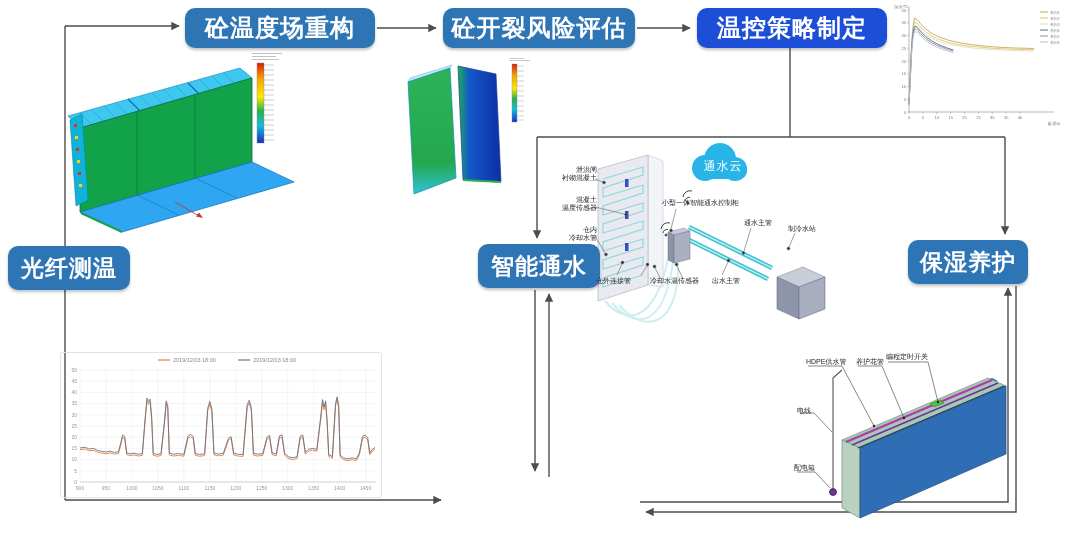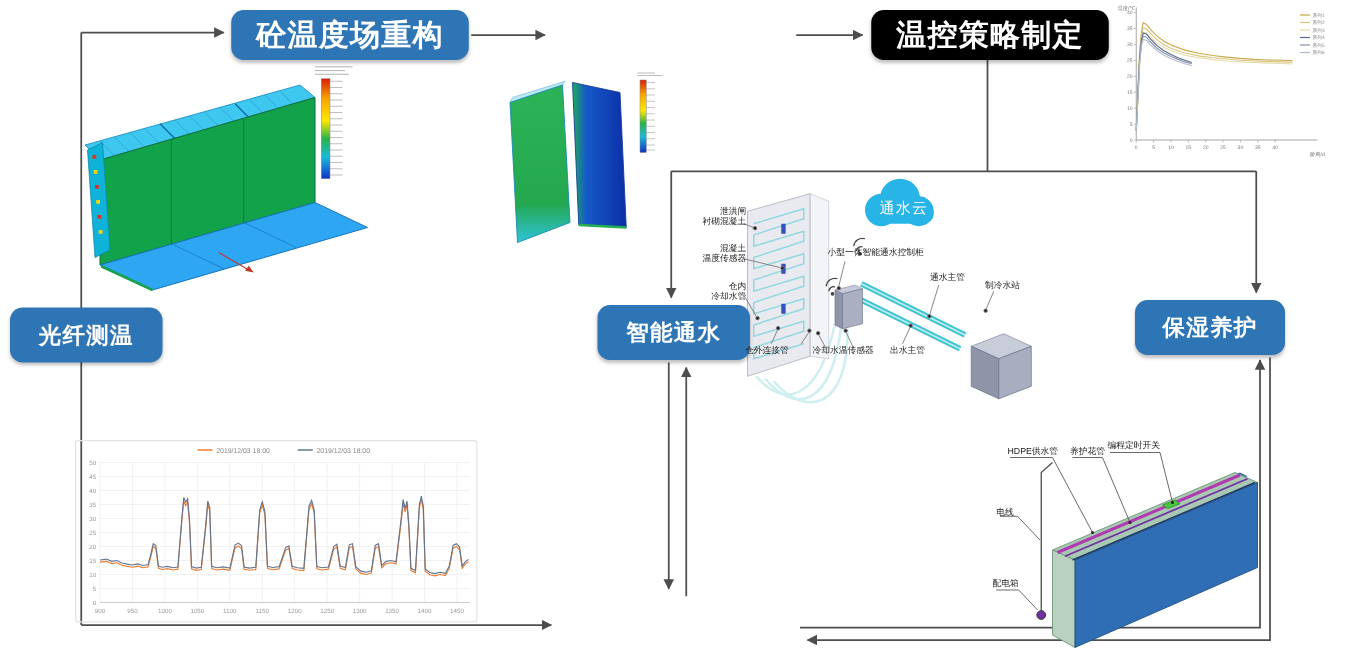--- a/index.html
+++ b/index.html
@@ -4,21 +4,21 @@
 <style>
   html,body{margin:0;padding:0;background:#fff;}
   #canvas{position:relative;width:1080px;height:536px;background:#fff;overflow:hidden;
           font-family:"Liberation Sans","DejaVu Sans",sans-serif;}
   svg{position:absolute;overflow:visible;}
   .flow-box{position:absolute;background:#2e75b6;color:#fff;font-weight:bold;
             display:flex;align-items:center;justify-content:center;
             border-radius:10px;box-shadow:0 2px 3px rgba(0,0,0,.25);
             letter-spacing:1px;z-index:5;}
   .fb-lg{font-size:24px;}
-  .fb-md{font-size:18px;}
+  .fb-md{font-size:23px;}
   .lbl{position:absolute;font-size:7px;line-height:1.2;color:#222;white-space:nowrap;z-index:6;}
   .lbl span{display:block;}
   .r{text-align:right;}
   .cloud-txt{position:absolute;color:#fff;font-weight:normal;font-size:12px;z-index:7;
              width:46px;text-align:center;letter-spacing:1px;}
 </style>
 </head>
 <body>
 
 <div id="canvas">
@@ -42,21 +42,24 @@
       <path d="M535,290 L535,471" marker-end="url(#ah)"></path>
       <path d="M549,477 L549,294" marker-end="url(#ah)"></path>
       <path d="M640,502 L1008,502 L1008,288" marker-end="url(#ah)"></path>
       <path d="M1016,286 L1016,512 L646,512" marker-end="url(#ah)"></path>
     </g>
   </svg>
 
   <div class="flow-box fb-lg" style="left: 185px; top: 8px; width: 190px; height: 40px; background: rgb(46, 117, 182);">
       <span>砼温度场重构</span>
     </div>
-  <div class="flow-box fb-lg" style="left: 697px; top: 8px; width: 190px; height: 40px; background: #000000;">
+  <div class="flow-box fb-lg" style="left: 443px; top: 8px; width: 192px; height: 40px; background: rgb(46, 117, 182);">
+      <span>砼开裂风险评估</span>
+    </div>
+  <div class="flow-box fb-lg" style="left: 697px; top: 8px; width: 190px; height: 40px; background: #1d4ed8;">
       <span>温控策略制定</span>
     </div>
   <div class="flow-box fb-md" style="left: 8px; top: 246px; width: 122px; height: 44px; background: rgb(46, 117, 182);">
       <span>光纤测温</span>
     </div>
   <div class="flow-box fb-md" style="left: 478px; top: 244px; width: 122px; height: 44px; background: rgb(46, 117, 182); text-align: center;">
       <span>智能通水</span>
     </div>
   <div class="flow-box fb-md" style="left: 908px; top: 240px; width: 120px; height: 44px; background: rgb(46, 117, 182);">
       <span>保湿养护</span>

